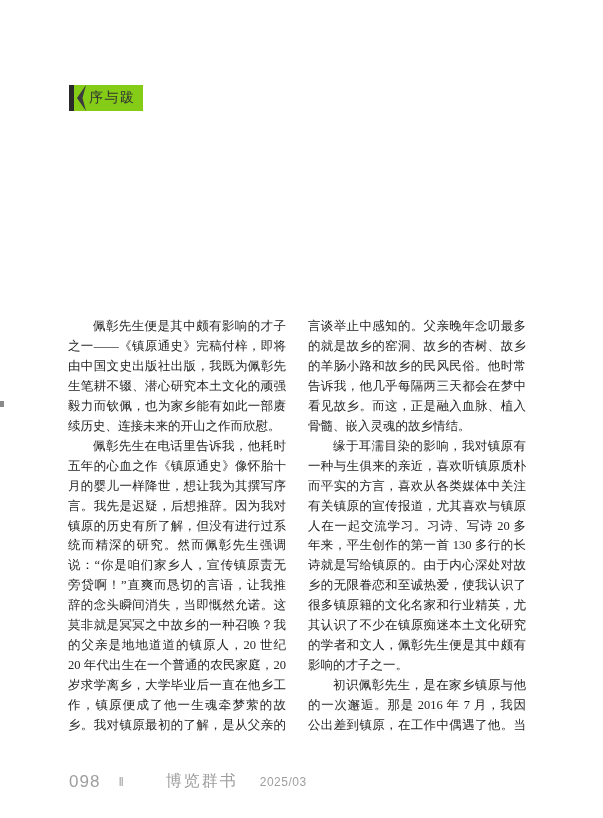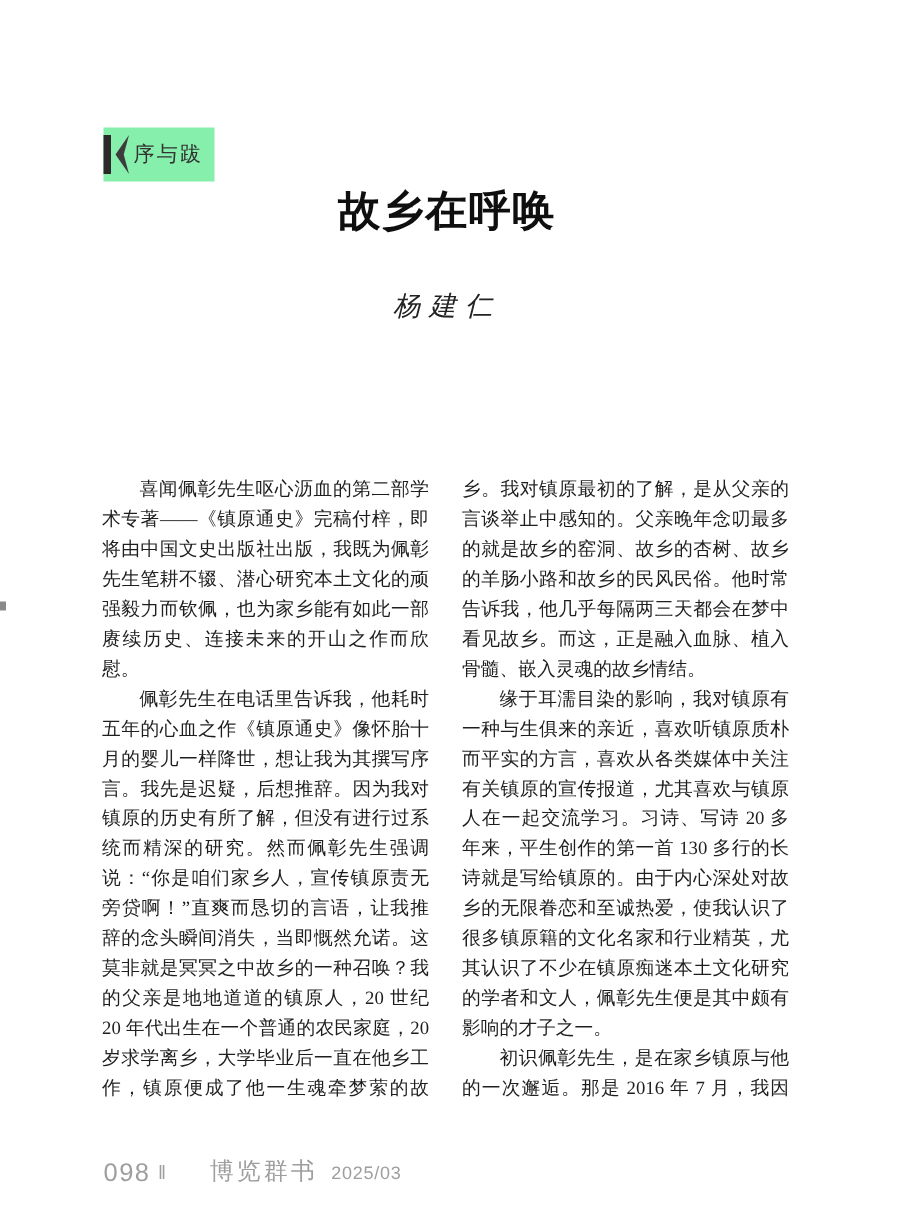--- a/index.html
+++ b/index.html
@@ -15,22 +15,22 @@
     background: #ffffff;
   }
   
   .edge-mark {
     position: absolute; left: 0; top: 401px;
     width: 4px; height: 6px; background: #8a8a8a;
   }
   
   .section-label {
     position: absolute; left: 69px; top: 85px;
-    width: 74px; height: 36px;
-    background: #86efac;
+    width: 74px; height: 26px;
+    background: #84cc16;
     display: flex; align-items: center;
   }
   .label-bar {
     width: 5px; height: 26px; background: #2a2a2a; flex: none;
   }
   .bracket-icon { flex: none; margin-left: 1px; display: block; }
   .label-text {
     font-family: "Liberation Sans", "DejaVu Sans", sans-serif;
     font-size: 14px; color: #333333; letter-spacing: 1.5px;
     margin-left: 2px; white-space: nowrap;
@@ -60,20 +60,21 @@
     color: #1e1e1e;
     text-align: justify;
   }
   .article-body p { margin: 0; text-indent: 2em; }
   
   .page-footer {
     position: absolute; left: 69px; top: 771px;
     display: flex; align-items: center;
     font-family: "Liberation Sans", "DejaVu Sans", sans-serif;
     color: #9e9e9e;
+    gap: 13px;
   }
   .page-number { font-size: 17px; letter-spacing: 1px; }
   .footer-divider { font-size: 13px; margin: 0 3px 0 5px; }
   .magazine-name { font-size: 16px; letter-spacing: 2px; margin-left: 26px; }
   .issue-number { font-size: 12px; margin-left: 9px; letter-spacing: 0.5px; }
 </style>
 </head>
 <body>
 
 <div class="page">
@@ -81,26 +82,24 @@
   <span class="edge-mark"></span>
 
   <div class="section-label">
     <span class="label-bar"></span>
     <svg class="bracket-icon" width="12" height="26" viewBox="0 0 12 26">
       <path d="M11 0 L2 13 L11 26 L7.5 13 Z" fill="#3c3c3c"></path>
     </svg>
     <span class="label-text">序与跋</span>
   </div>
 
-  <h1 class="article-title">故乡在呼唤</h1>
 
-  <div class="author-name">杨建仁</div>
 
   <div class="article-body">
-    <p>喜闻佩彰先生呕心沥血的第二部学术专著——《镇原通史》完稿付梓，即将由中国文史出版社出版，我既为佩彰先生笔耕不辍、潜心研究本土文化的顽强毅力而钦佩，也为家乡能有如此一部赓续历史、连接未来的开山之作而欣慰。</p>
+    <p>佩彰先生便是其中颇有影响的才子之一——《镇原通史》完稿付梓，即将由中国文史出版社出版，我既为佩彰先生笔耕不辍、潜心研究本土文化的顽强毅力而钦佩，也为家乡能有如此一部赓续历史、连接未来的开山之作而欣慰。</p>
     <p>佩彰先生在电话里告诉我，他耗时五年的心血之作《镇原通史》像怀胎十月的婴儿一样降世，想让我为其撰写序言。我先是迟疑，后想推辞。因为我对镇原的历史有所了解，但没有进行过系统而精深的研究。然而佩彰先生强调说：“你是咱们家乡人，宣传镇原责无旁贷啊！”直爽而恳切的言语，让我推辞的念头瞬间消失，当即慨然允诺。这莫非就是冥冥之中故乡的一种召唤？我的父亲是地地道道的镇原人，20 世纪 20 年代出生在一个普通的农民家庭，20 岁求学离乡，大学毕业后一直在他乡工作，镇原便成了他一生魂牵梦萦的故乡。我对镇原最初的了解，是从父亲的言谈举止中感知的。父亲晚年念叨最多的就是故乡的窑洞、故乡的杏树、故乡的羊肠小路和故乡的民风民俗。他时常告诉我，他几乎每隔两三天都会在梦中看见故乡。而这，正是融入血脉、植入骨髓、嵌入灵魂的故乡情结。</p>
     <p>缘于耳濡目染的影响，我对镇原有一种与生俱来的亲近，喜欢听镇原质朴而平实的方言，喜欢从各类媒体中关注有关镇原的宣传报道，尤其喜欢与镇原人在一起交流学习。习诗、写诗 20 多年来，平生创作的第一首 130 多行的长诗就是写给镇原的。由于内心深处对故乡的无限眷恋和至诚热爱，使我认识了很多镇原籍的文化名家和行业精英，尤其认识了不少在镇原痴迷本土文化研究的学者和文人，佩彰先生便是其中颇有影响的才子之一。</p>
     <p>初识佩彰先生，是在家乡镇原与他的一次邂逅。那是 2016 年 7 月，我因公出差到镇原，在工作中偶遇了他。当时因为时间关系，我们没有机会深谈。佩彰先生给人的感觉就是饱读经史的一介书生，清瘦而结实的躯体洋溢着一股强劲的文化气息，憨厚中透露出</p>
   </div>
 
   <div class="page-footer">
     <span class="page-number">098</span>
     <span class="footer-divider">‖</span>
     <span class="magazine-name">博览群书</span>
     <span class="issue-number">2025/03</span>

